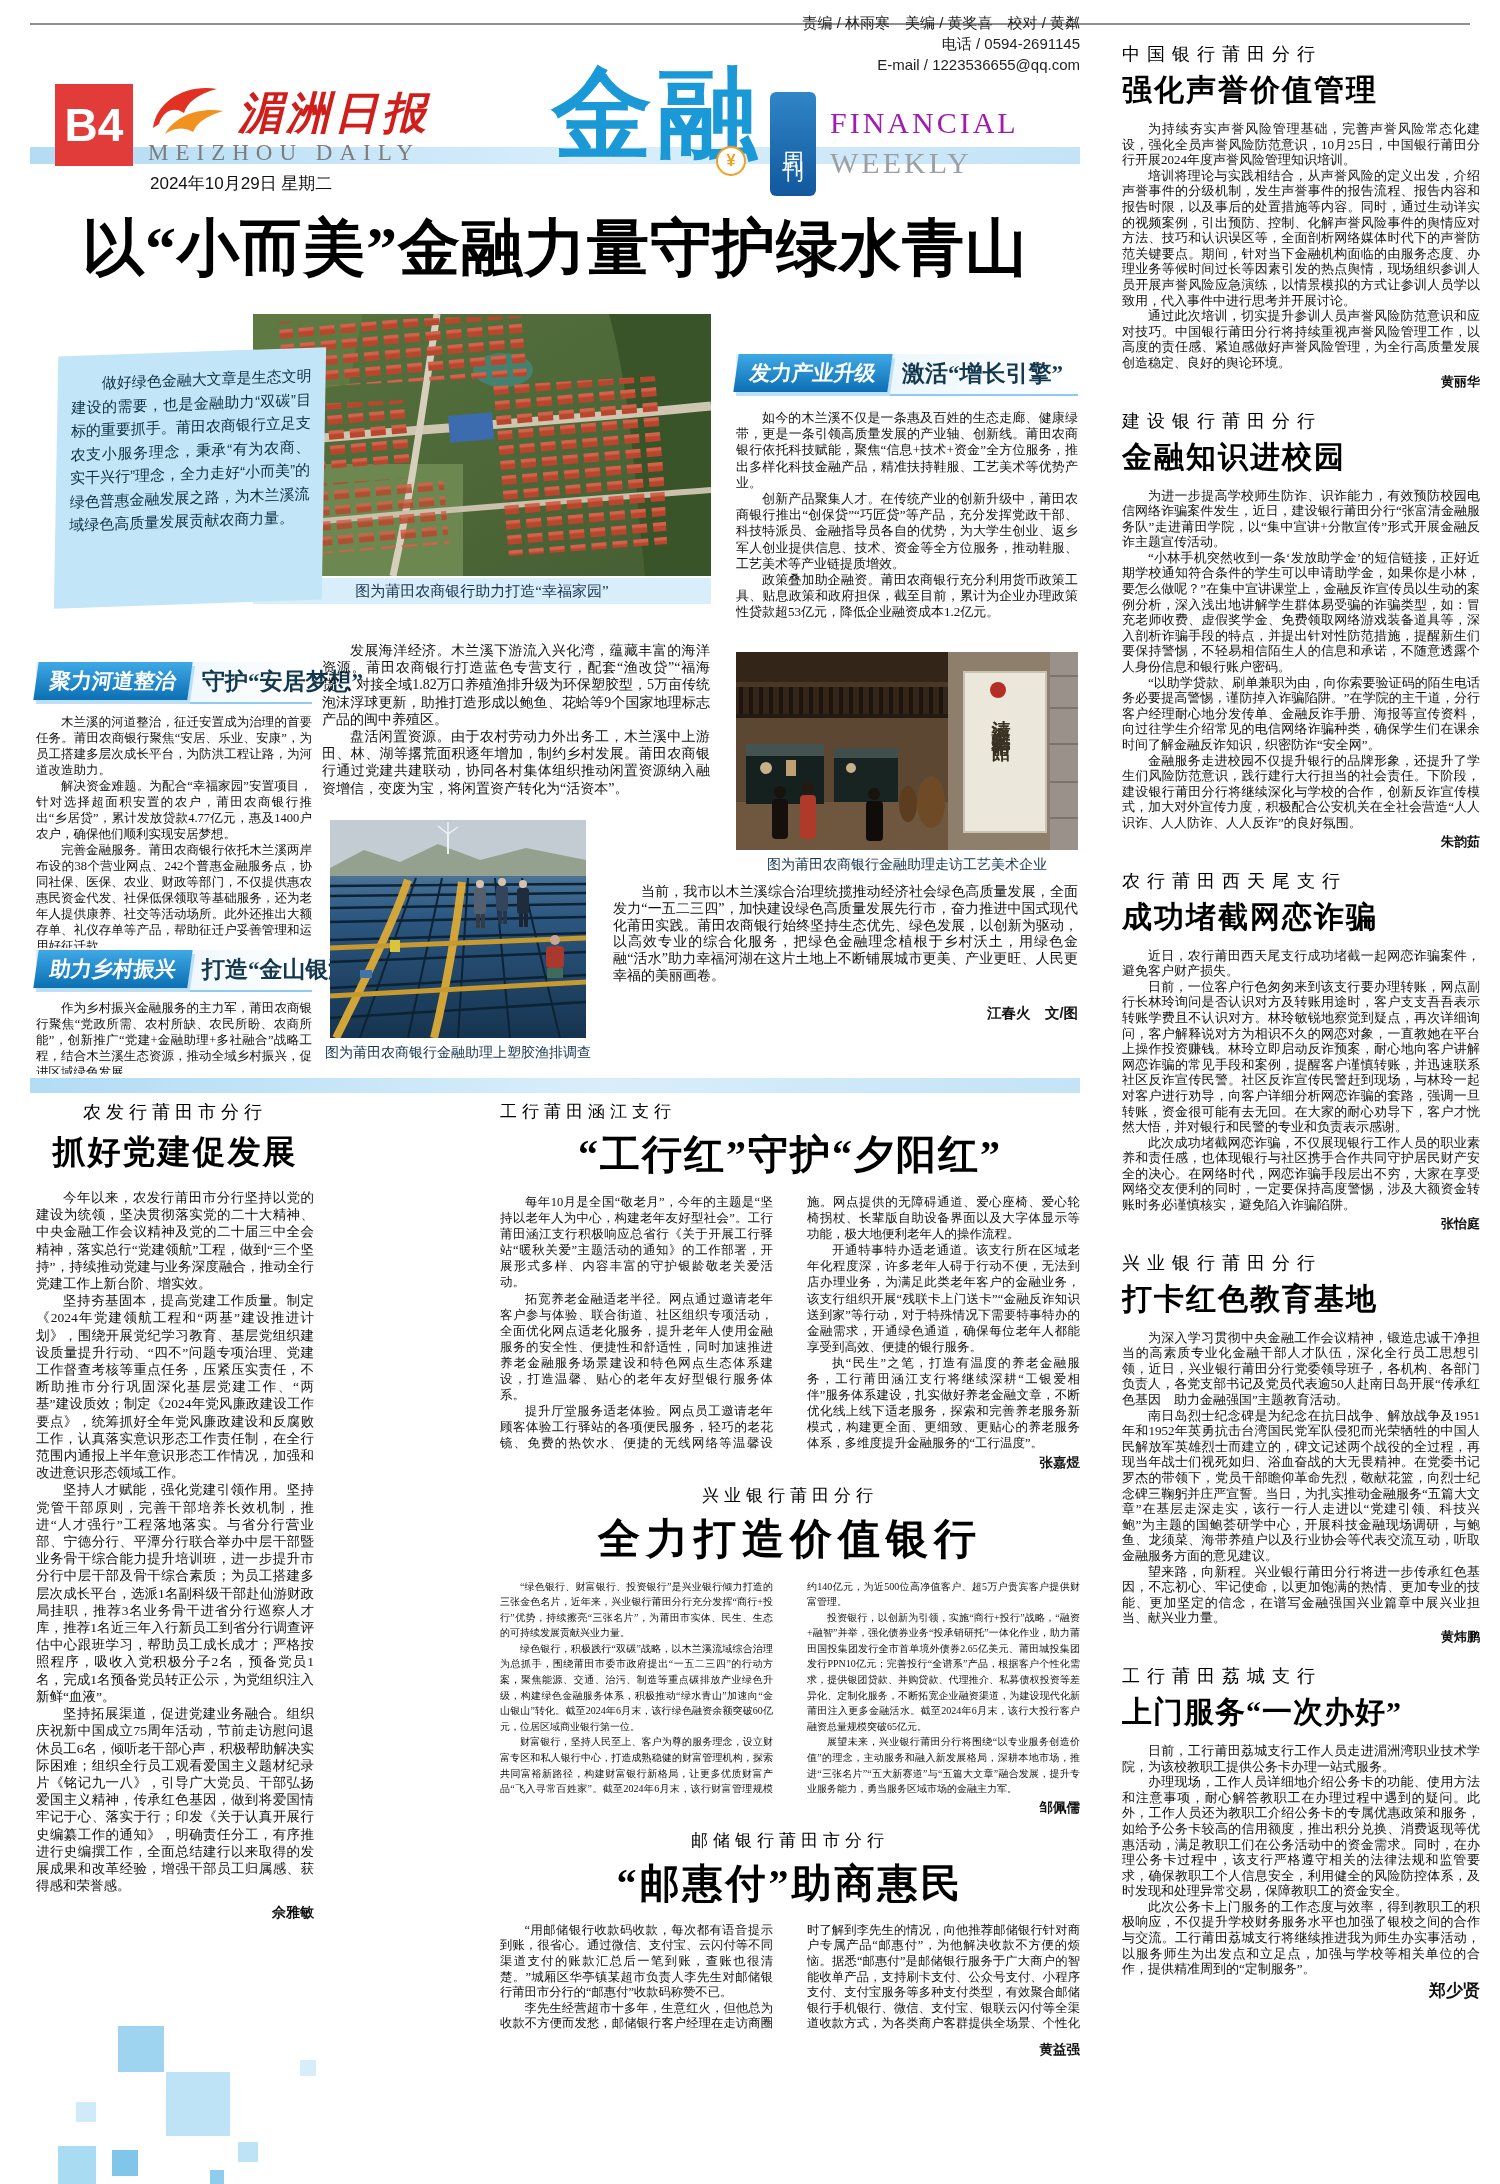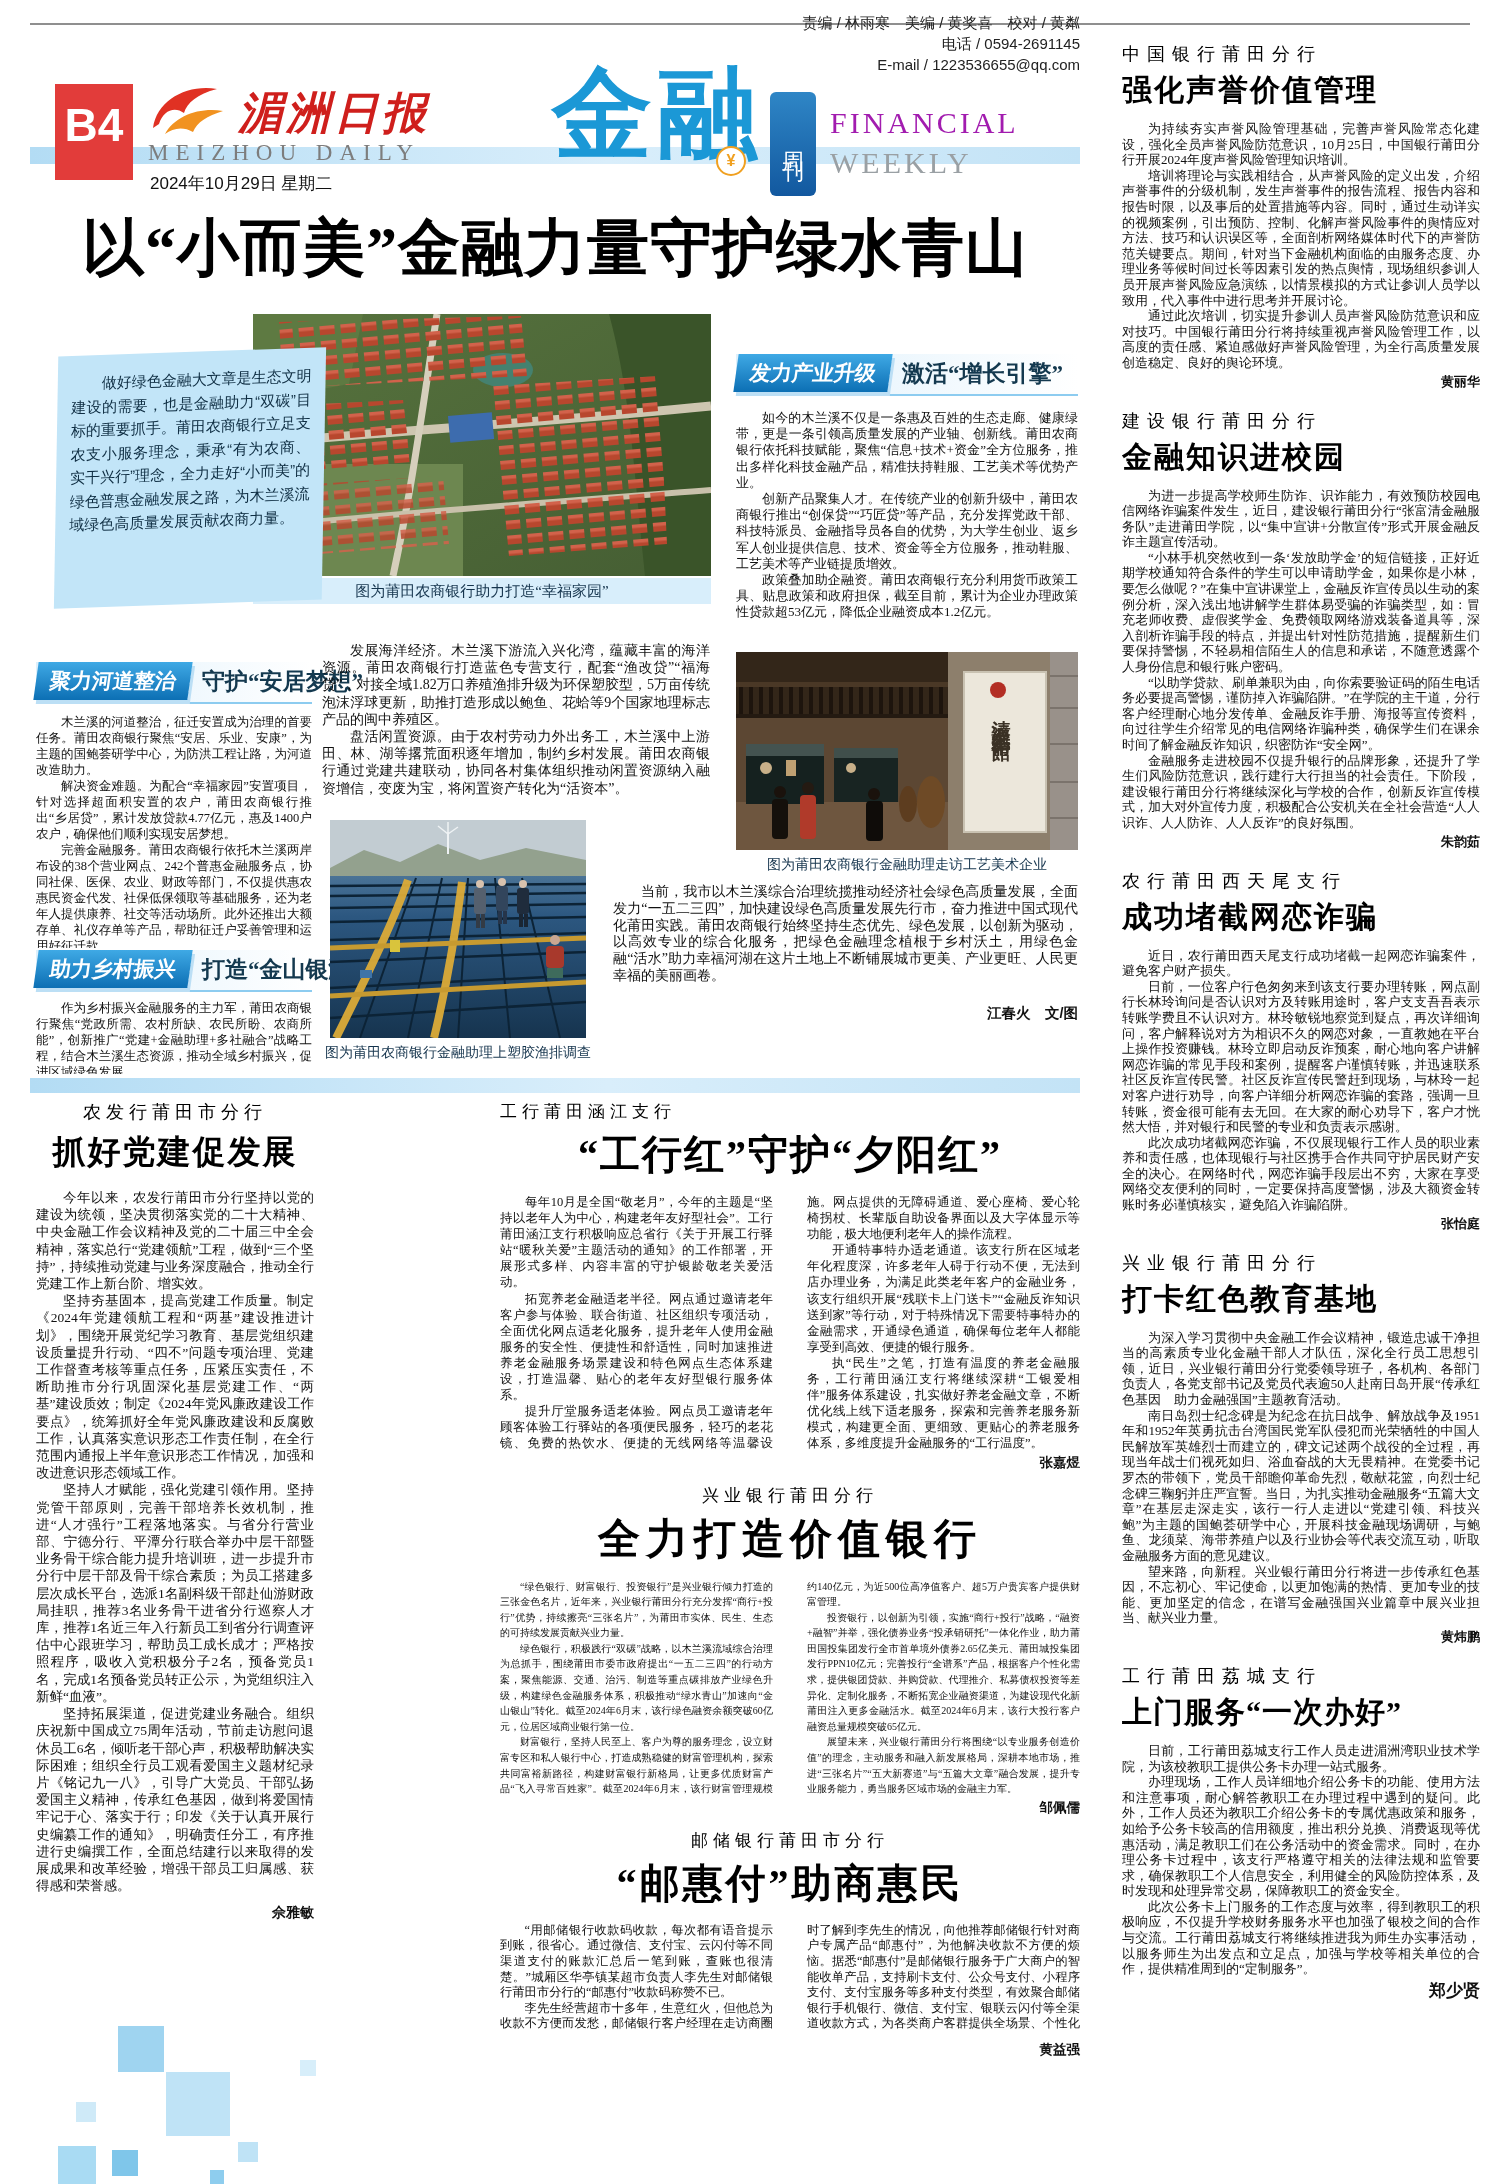--- a/index.html
+++ b/index.html
@@ -30,21 +30,21 @@
 </style>
 </head>
 <body>
 
 <div class="abs" style="left:0;top:0;width:1500px;height:2184px;">
 
   <div class="abs" style="left:30px;top:23px;width:1440px;border-top:2px solid #8f8f8f;"></div>
 
   <div class="abs band" style="left:30px;top:147px;width:1050px;height:17px;"></div>
 
-  <div class="abs" style="left:55px;top:84px;width:78px;height:96px;background:#e23c3a;color:#fff;font-weight:bold;font-size:46px;text-align:center;line-height:82px;">B4</div>
+  <div class="abs" style="left:55px;top:84px;width:78px;height:82px;background:#e23c3a;color:#fff;font-weight:bold;font-size:46px;text-align:center;line-height:82px;">B4</div>
 
   <svg class="abs" style="left:145px;top:80px;" width="88" height="60" viewBox="0 0 88 60">
     <path d="M8,48 C12,20 42,4 72,9 C52,14 42,23 39,33 C30,26 18,30 14,44 Z" fill="#e03123"></path>
     <path d="M20,54 C30,36 54,27 78,31 C62,36 52,42 48,52 C38,46 28,48 20,54 Z" fill="#f19220"></path>
   </svg>
   <div class="abs serif" style="left:238px;top:84px;font-size:44px;font-weight:900;color:#cf1f1c;font-style:italic;letter-spacing:4px;">湄洲日报</div>
   <div class="abs serif" style="left:148px;top:140px;font-size:23px;color:#7d7d7d;letter-spacing:7px;">MEIZHOU DAILY</div>
   <div class="abs" style="left:150px;top:172px;font-size:17px;color:#111;">2024年10月29日  星期二</div>
 
   <div class="abs" style="left:552px;top:58px;font-size:100px;font-weight:900;color:#1b98d6;letter-spacing:6px;line-height:1.1;">金融</div>
@@ -92,21 +92,21 @@
 
   <div class="abs" style="left:56px;top:352px;width:268px;height:252px;background:#c2e5f8;transform:rotate(-2deg) skewX(-3deg);padding:16px 14px;box-sizing:border-box;">
     <p class="bp jp" style="font-size:15px;line-height:23.5px;color:#0e2d42;">做好绿色金融大文章是生态文明建设的需要，也是金融助力“双碳”目标的重要抓手。莆田农商银行立足支农支小服务理念，秉承“有为农商、实干兴行”理念，全力走好“小而美”的绿色普惠金融发展之路，为木兰溪流域绿色高质量发展贡献农商力量。</p>
   </div>
 
   <div class="abs sec-head" style="left:36px;top:662px;width:276px;">
     <span class="sec-tag">聚力河道整治</span>
     <span class="sec-title">守护“安居梦想”</span>
   </div>
   <div class="abs serif jp clip" style="left:36px;top:714px;width:276px;height:234px;font-size:12.5px;line-height:16px;">
-    <p class="bp">木兰溪的河道整治，征迁安置成为治理的首要任务。莆田农商银行聚焦“安居、乐业、安康”，为主题的国鲍荟研学中心，为防洪工程让路，为河道改造助力。</p>
+    <p class="bp">木兰溪的河道整治，征迁安置成为治理的首要任务。莆田农商银行聚焦“安居、乐业、安康”，为员工搭建多层次成长平台，为防洪工程让路，为河道改造助力。</p>
     <p class="bp">解决资金难题。为配合“幸福家园”安置项目，针对选择超面积安置的农户，莆田农商银行推出“乡居贷”，累计发放贷款4.77亿元，惠及1400户农户，确保他们顺利实现安居梦想。</p>
     <p class="bp">完善金融服务。莆田农商银行依托木兰溪两岸布设的38个营业网点、242个普惠金融服务点，协同社保、医保、农业、财政等部门，不仅提供惠农惠民资金代发、社保低保领取等基础服务，还为老年人提供康养、社交等活动场所。此外还推出大额存单、礼仪存单等产品，帮助征迁户妥善管理和运用好征迁款。</p>
   </div>
 
   <div class="abs sec-head" style="left:36px;top:950px;width:276px;">
     <span class="sec-tag">助力乡村振兴</span>
     <span class="sec-title">打造“金山银滩”</span>
   </div>
   <div class="abs serif jp clip" style="left:36px;top:1000px;width:276px;height:74px;font-size:12.5px;line-height:16px;">
     <p class="bp">作为乡村振兴金融服务的主力军，莆田农商银行聚焦“党政所需、农村所缺、农民所盼、农商所能”，创新推广“党建+金融助理+多社融合”战略工程，结合木兰溪生态资源，推动全域乡村振兴，促进区域绿色发展。</p>

